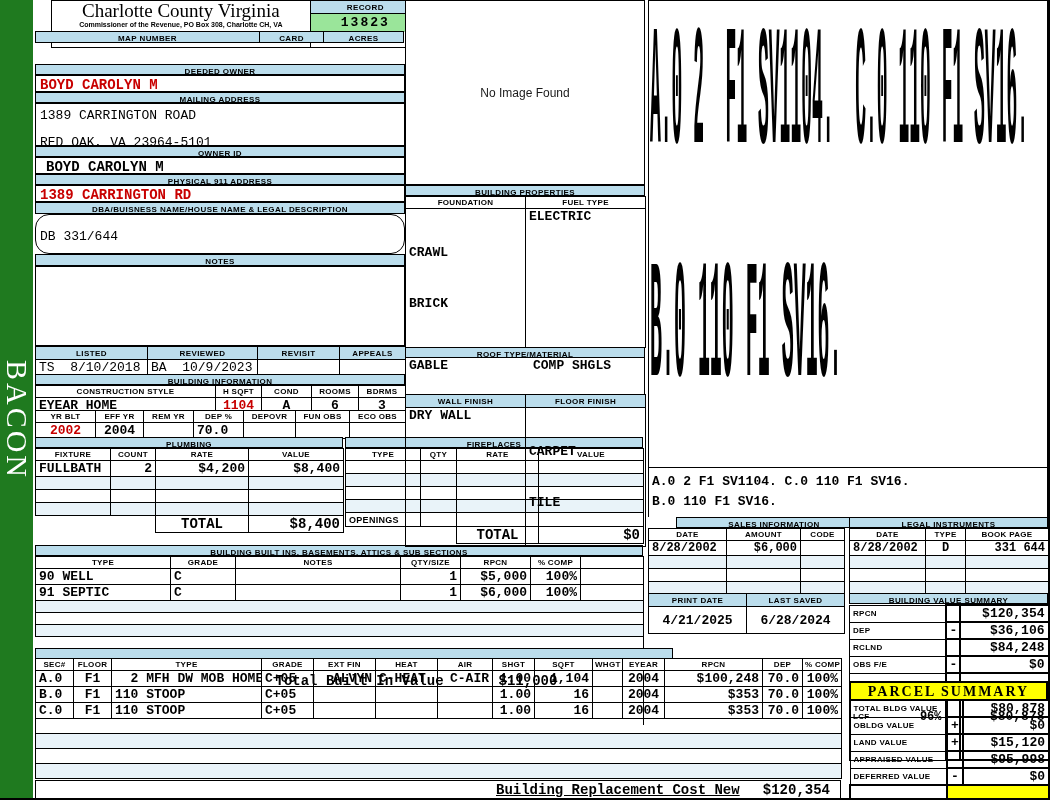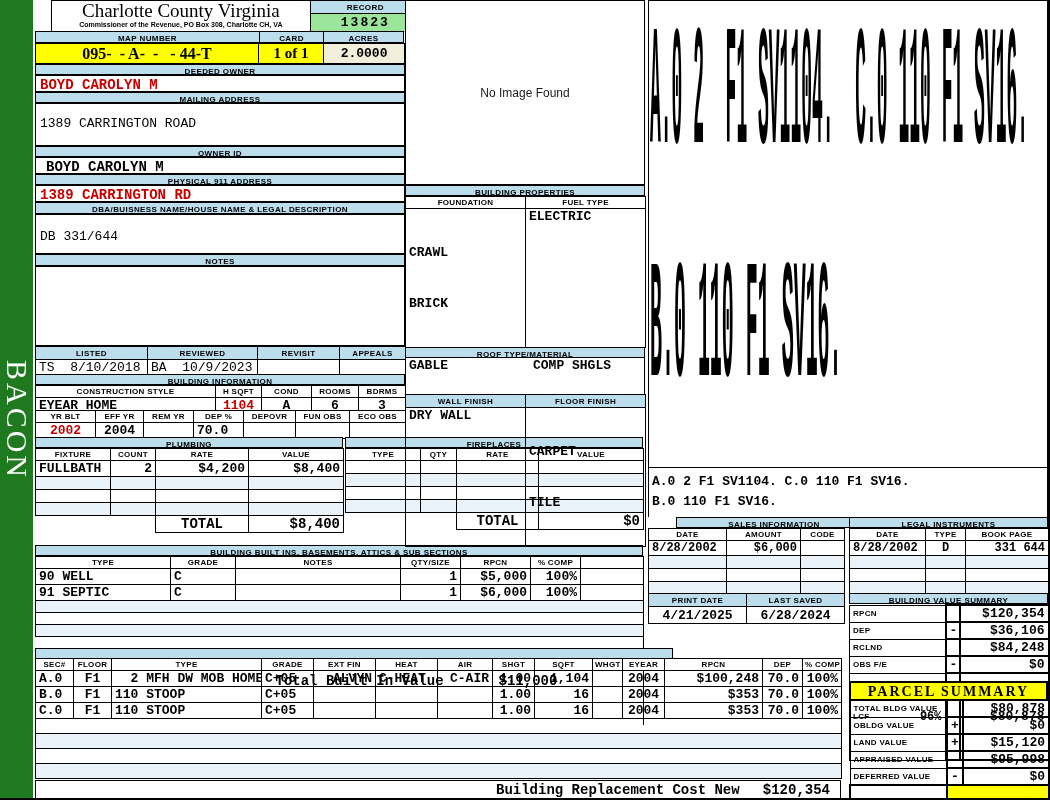--- a/index.html
+++ b/index.html
@@ -45,43 +45,38 @@
       <div class="green-bg mono ct" style="height:17px;letter-spacing:2px;padding-top:1px;">13823</div>
     </div>
   </div>
 
   <div class="b" style="left:35px;top:31px;width:370px;height:12px;display:flex;">
     <div class="bar" style="width:225px;height:12px;">MAP NUMBER</div>
     <div class="bar" style="width:65px;height:12px;margin-left:-1px;">CARD</div>
     <div class="bar" style="width:81px;height:12px;margin-left:-1px;">ACRES</div>
   </div>
 
-  <div class="b" style="left:35px;top:43px;width:370px;height:21px;display:flex;">
-    <div class="yellow serif ct" style="width:225px;border:1px solid #000;font-weight:bold;font-size:16px;white-space:pre;line-height:19px;">095-  - A-  -   - 44-T</div>
-    <div class="yellow serif ct" style="width:65px;border:1px solid #000;margin-left:-1px;font-weight:bold;font-size:15px;line-height:19px;">1 of 1</div>
-    <div class="cream mono ct" style="width:81px;border:1px solid #000;margin-left:-1px;line-height:19px;">2.0000</div>
-  </div>
 
   <div class="b bar" style="left:35px;top:64px;width:370px;height:11px;">DEEDED OWNER</div>
   <div class="b box mono red" style="left:35px;top:75px;width:370px;height:17px;font-size:14px;padding:1px 0 0 4px;">BOYD  CAROLYN M</div>
 
   <div class="b bar" style="left:35px;top:92px;width:370px;height:11px;">MAILING ADDRESS</div>
   <div class="b box" style="left:35px;top:103px;width:370px;height:43px;">
-    <div class="monon" style="padding:12px 0 0 4px;">1389 CARRINGTON ROAD</div>
+    <div class="monon" style="padding:4px 0 0 4px;">1389 CARRINGTON ROAD</div>
     <div class="monon" style="padding:12px 0 0 4px;">RED OAK, VA 23964-5101</div>
   </div>
 
   <div class="b bar" style="left:35px;top:146px;width:370px;height:11px;">OWNER ID</div>
   <div class="b box mono" style="left:35px;top:157px;width:370px;height:17px;font-size:14px;padding:1px 0 0 10px;">BOYD CAROLYN M</div>
 
   <div class="b bar" style="left:35px;top:174px;width:370px;height:11px;">PHYSICAL 911 ADDRESS</div>
   <div class="b box mono red" style="left:35px;top:185px;width:370px;height:17px;font-size:14px;padding:1px 0 0 4px;">1389 CARRINGTON RD</div>
 
   <div class="b bar" style="left:35px;top:202px;width:370px;height:12px;">DBA/BUISNESS NAME/HOUSE NAME &amp; LEGAL DESCRIPTION</div>
-  <div class="b box monon" style="left:35px;top:214px;width:370px;height:40px;">
+  <div class="b box monon" style="left:35px;top:214px;width:370px;height:40px;border-radius:14px;">
     <div style="padding:14px 0 0 4px;">DB 331/644</div>
   </div>
 
   <div class="b bar" style="left:35px;top:254px;width:370px;height:12px;">NOTES</div>
   <div class="b box" style="left:35px;top:266px;width:370px;height:80px;"></div>
 
   <div class="b" style="left:35px;top:346px;width:370px;">
     <table>
       <colgroup>
           <col style="width:112px">
@@ -250,20 +245,26 @@
             <td></td>
             <td></td>
             <td></td>
           </tr>
       <tr style="height:13px;">
             <td class="tint"></td>
             <td class="tint"></td>
             <td class="tint"></td>
             <td class="tint"></td>
           </tr>
+      <tr style="height:14px;">
+        <td class="lbl" style="font-size:9px;">OPENINGS</td>
+        <td></td>
+            <td></td>
+            <td></td>
+      </tr>
       <tr style="height:17px;">
         <td colspan="2" style="border-left:none;border-bottom:none;"></td>
         <td class="mono ct" style="font-size:14px;">TOTAL</td>
         <td class="mono rt" style="font-size:14px;">$0</td>
       </tr>
     </tbody>
       </table>
   </div>
 
   <div class="b bar" style="left:35px;top:545px;width:608px;height:11px;">BUILDING BUILT INS, BASEMENTS, ATTICS &amp; SUB SECTIONS</div>
@@ -421,21 +422,21 @@
             <td colspan="14"></td>
           </tr>
       <tr style="height:15px;">
             <td colspan="14" class="tint"></td>
           </tr>
     </tbody>
       </table>
   </div>
 
   <div class="b box" style="left:35px;top:780px;width:806px;height:19px;display:flex;align-items:center;">
-    <span class="mono" style="font-size:14px;margin-left:460px;">Building Replacement Cost New</span>
+    <span class="mono" style="font-size:14px;margin-left:460px;text-decoration:underline;">Building Replacement Cost New</span>
     <span class="mono" style="font-size:14px;margin-left:auto;margin-right:10px;">$120,354</span>
   </div>
 
   <div class="b box" style="left:405px;top:0;width:240px;height:185px;display:flex;align-items:center;justify-content:center;">
     <span style="font-size:12px;color:#1a1a1a;">No Image Found</span>
   </div>
 
   <div class="b bar" style="left:405px;top:185px;width:240px;height:11px;">BUILDING PROPERTIES</div>
   <div class="b" style="left:405px;top:196px;width:240px;">
     <table>
@@ -573,21 +574,21 @@
     <table>
       <colgroup>
           <col style="width:98px">
           <col style="width:98px">
         </colgroup>
       <tbody>
           <tr style="height:11px;">
         <th class="bar" style="border:1px solid #000;">PRINT DATE</th>
         <th class="bar" style="border:1px solid #000;">LAST SAVED</th>
       </tr>
-      <tr style="height:17px;margin-top:15px;">
+      <tr style="height:27px;margin-top:15px;">
         <td class="mono ct">4/21/2025</td>
         <td class="mono ct">6/28/2024</td>
       </tr>
     </tbody>
       </table>
   </div>
 
   <div class="b bar" style="left:849px;top:593px;width:199px;height:11px;">BUILDING VALUE SUMMARY</div>
   <div class="b" style="left:849px;top:604px;width:199px;">
     <table>

